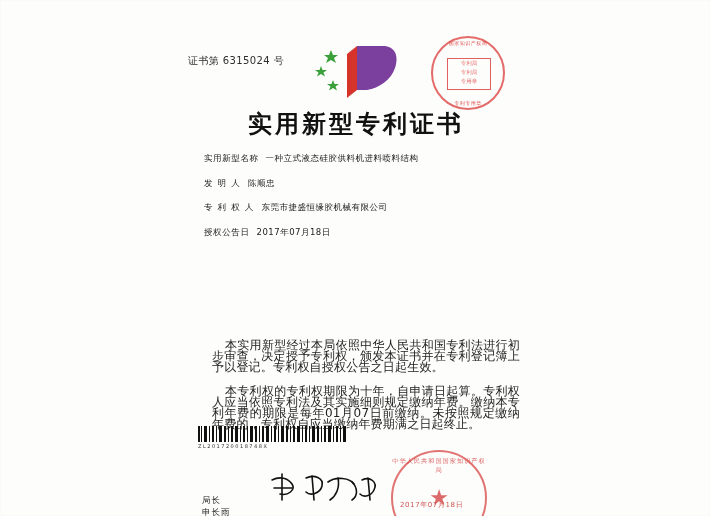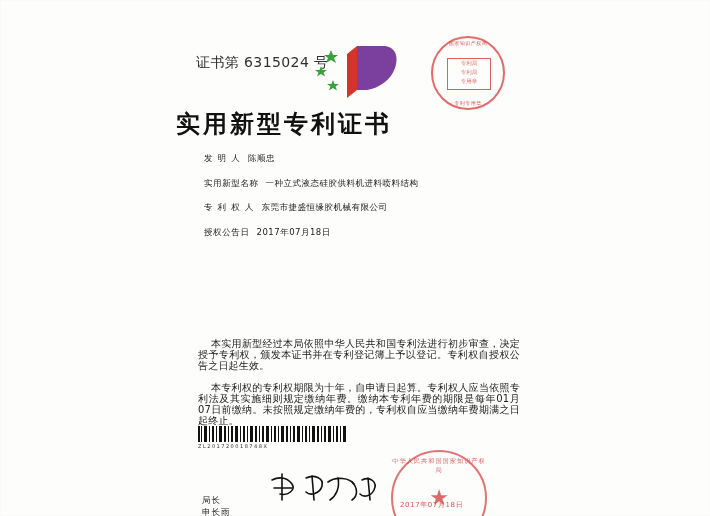--- a/index.html
+++ b/index.html
@@ -33,23 +33,23 @@
     position: absolute;
     left: 176px;
     top: 22px;
     width: 360px;
     height: 478px;
   }
 
   
   .serial {
     position: absolute;
-    left: 20px;
+    left: 12px;
     top: 32px;
-    font-size: 14px;
+    font-size: 10px;
     letter-spacing: 0.4px;
     color: #2f2f2f;
     font-family: "DejaVu Sans", "Liberation Sans", sans-serif;
   }
 
   
   .logo {
     position: absolute;
     left: 135px;
     top: 18px;
@@ -110,21 +110,21 @@
     line-height: 9px;
     opacity: 0.9;
   }
 
   
   .cert-title {
     position: absolute;
     left: 0;
     top: 86px;
     width: 360px;
-    text-align: left;
+    text-align: center;
     font-family: "DejaVu Serif", "Liberation Serif", serif;
     font-size: 24px;
     font-weight: bold;
     letter-spacing: 3px;
     color: #111;
   }
 
   
   .fields {
     position: absolute;
@@ -155,27 +155,28 @@
   }
 
   
   .paragraphs {
     position: absolute;
     left: 22px;
     top: 306px;
     width: 322px;
   }
   .para {
-    font-size: 10px;
+    font-size: 12px;
     line-height: 11.2px;
     text-align: justify;
     color: #222;
     letter-spacing: 0.2px;
     text-indent: 13px;
     margin-bottom: 7px;
+    margin-left: 14px;
   }
 
   
   .barcode {
     position: absolute;
     left: 22px;
     top: 404px;
     width: 150px;
     height: 16px;
   }
@@ -281,26 +282,26 @@
         <div class="box-line">专利局</div>
         <div class="box-line">专用章</div>
       </div>
       <div class="arc-text-b">专利专用章</div>
     </div>
 
     <div class="cert-title">实用新型专利证书</div>
 
     <div class="fields">
       <div class="field-row">
+        <span class="field-label wide">实用新型名称</span>
+        <span class="field-value">一种立式液态硅胶供料机进料喷料结构</span>
+      </div>
+      <div class="field-row">
         <span class="field-label">发 明 人</span>
         <span class="field-value">陈顺忠</span>
-      </div>
-      <div class="field-row">
-        <span class="field-label wide">实用新型名称</span>
-        <span class="field-value">一种立式液态硅胶供料机进料喷料结构</span>
       </div>
       <div class="field-row">
         <span class="field-label">专 利 权 人</span>
         <span class="field-value">东莞市捷盛恒缘胶机械有限公司</span>
       </div>
       <div class="field-row">
         <span class="field-label wide">授权公告日</span>
         <span class="field-value">2017年07月18日</span>
       </div>
     </div>

